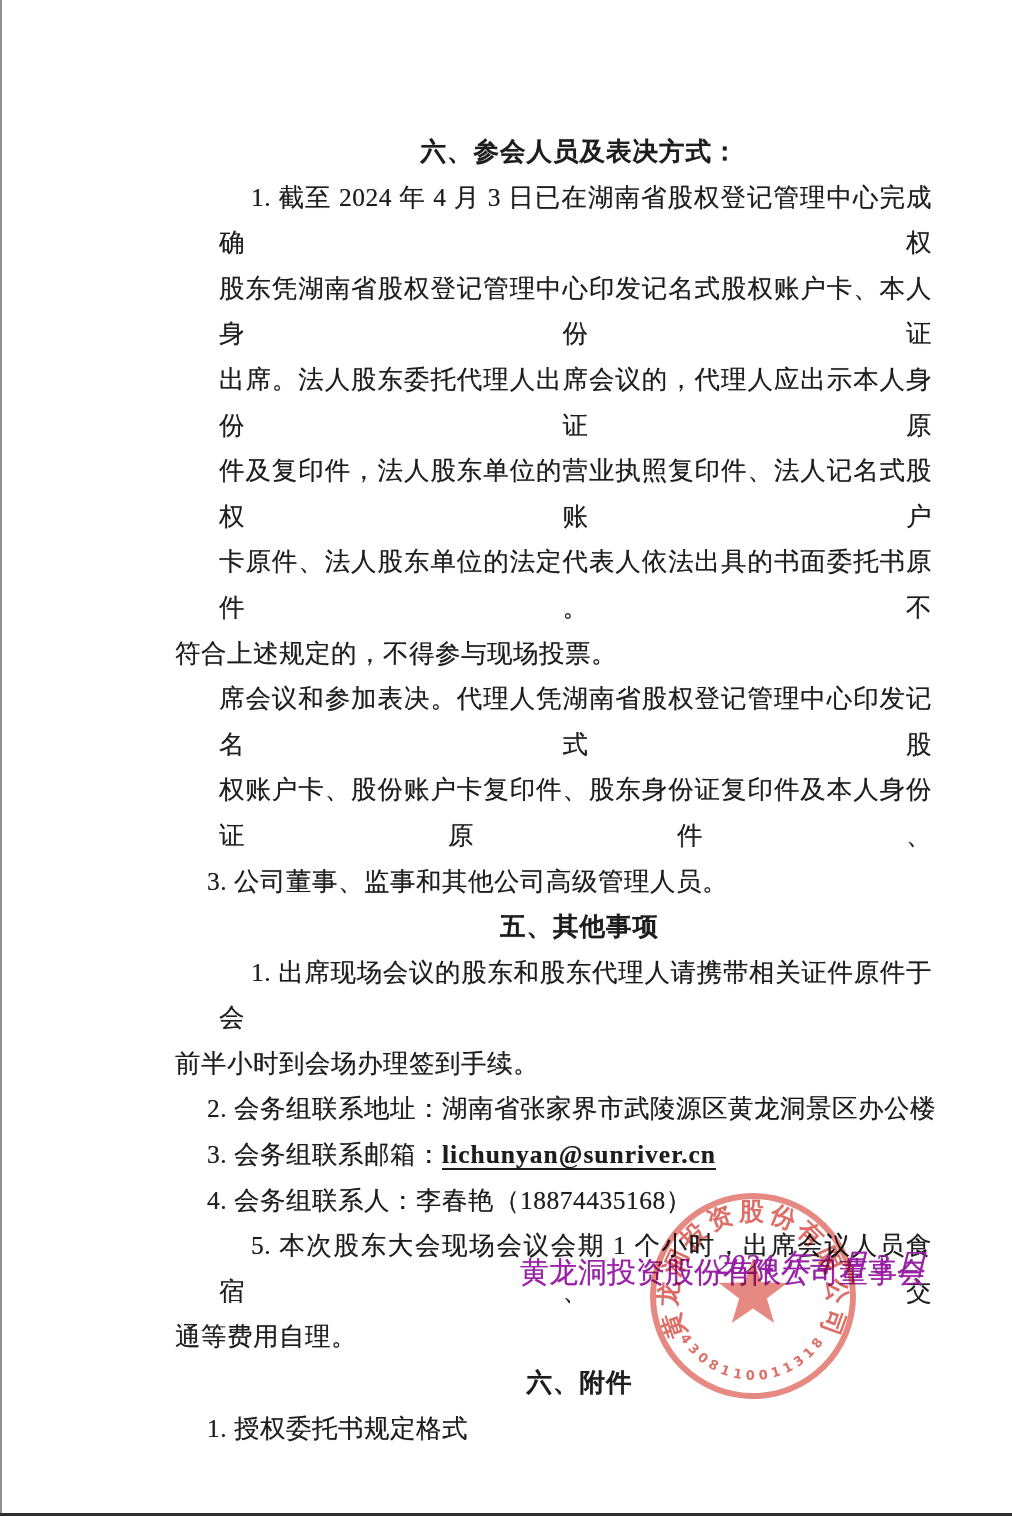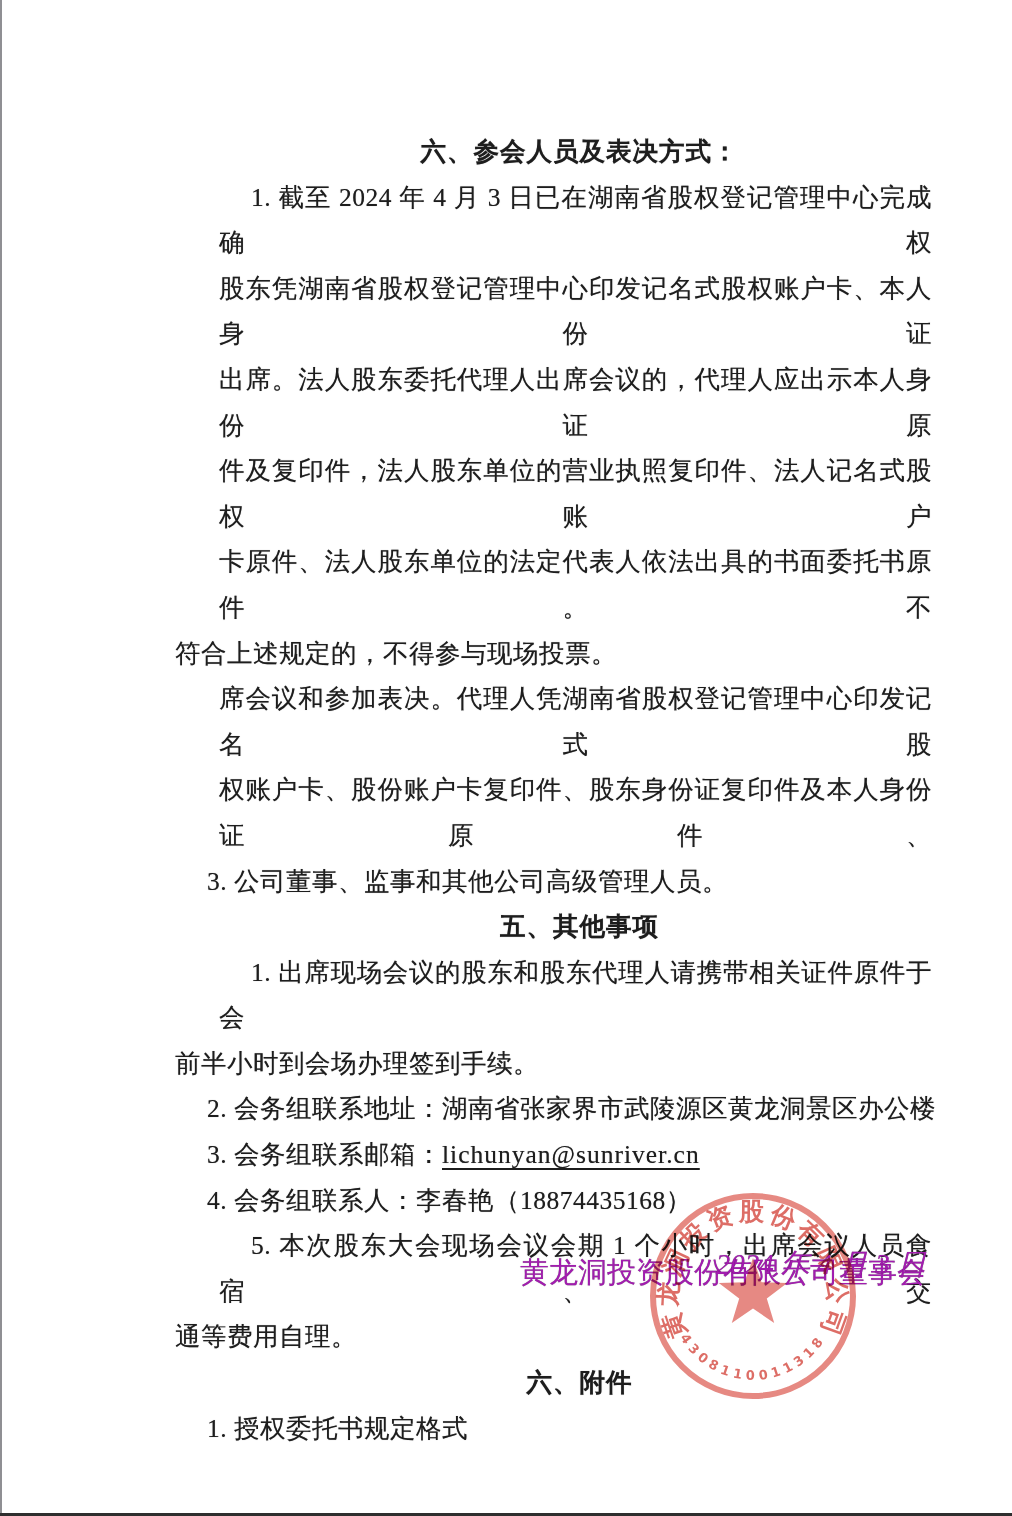--- a/index.html
+++ b/index.html
@@ -29,20 +29,21 @@
     -moz-text-align-last:justify;
     text-align-last:justify;
     margin-left:44px;
   }
   .line.first{text-indent:32px;}
   .line.heading{font-weight:700;text-indent:52px;letter-spacing:1px;text-align:center;}
   .email{
     text-decoration:underline;
     text-underline-offset:5px;
     letter-spacing:1px;
+    font-weight:bold;
   }
   .sig{
     position:absolute;right:86px;white-space:nowrap;
     font-size:29px;color:#a21caf;line-height:40px;
     text-shadow:0 0 0.7px rgba(20,20,20,0.55);
   }
   .sig.company{top:1252px;}
   .sig.date{top:1244px;font-style:italic;}
   .seal{
     position:absolute;left:620px;top:1163px;width:266px;height:266px;

